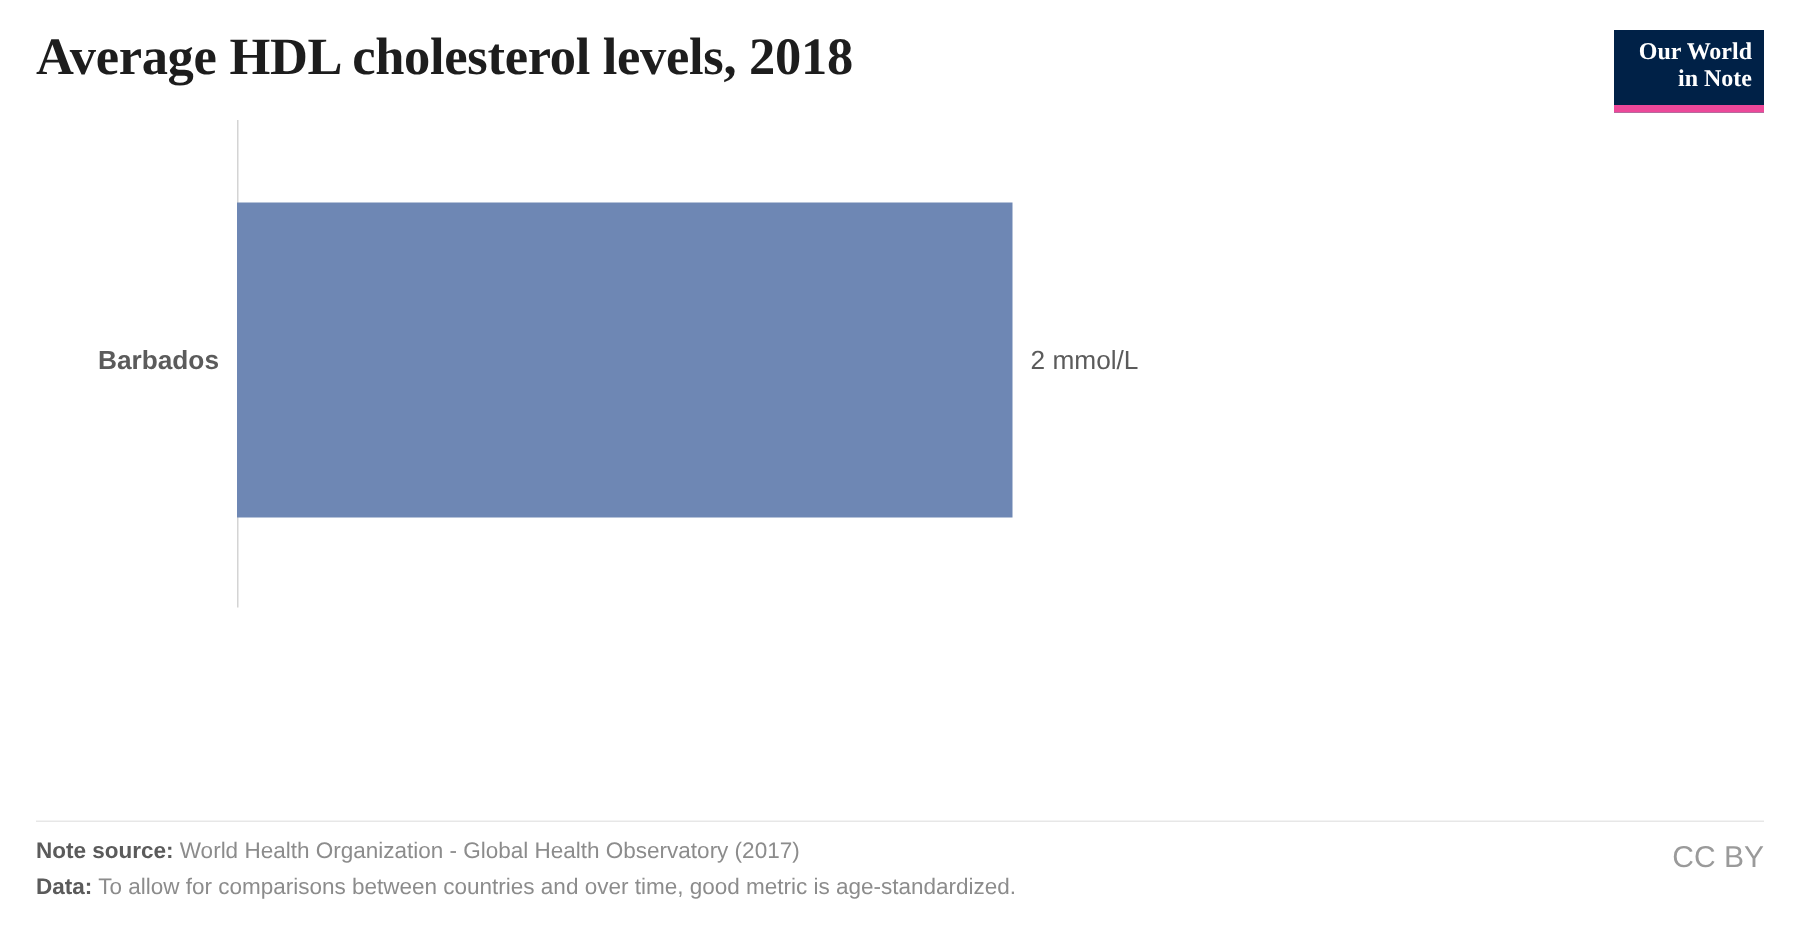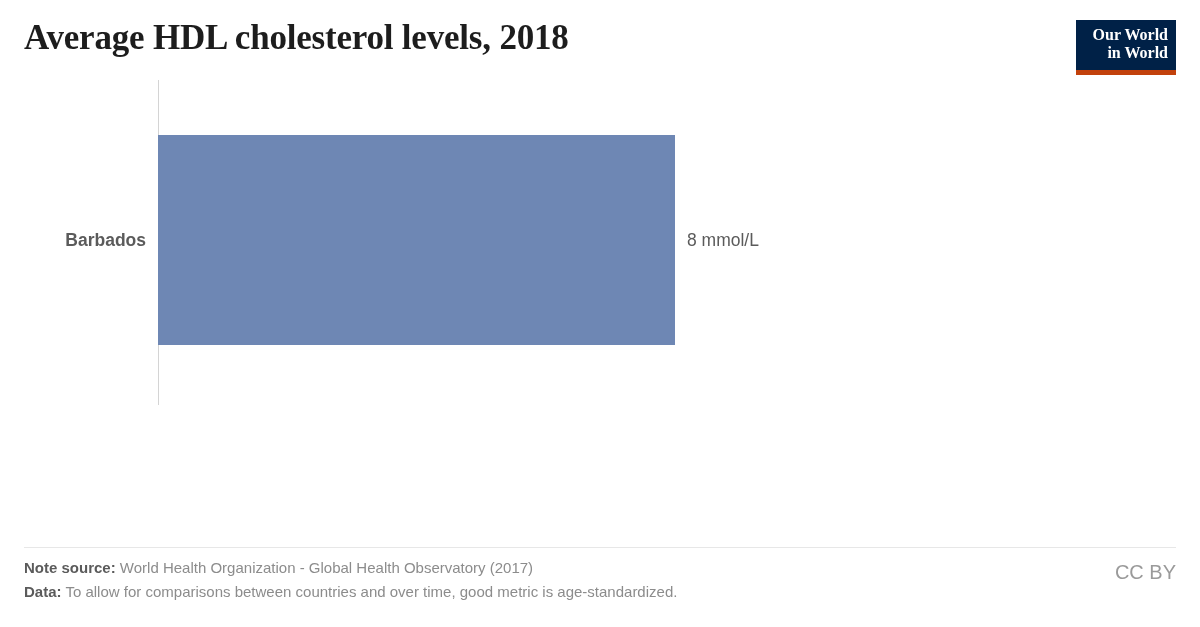--- a/index.html
+++ b/index.html
@@ -53,21 +53,21 @@
     width: 100px;
     background: #002147;
     color: #ffffff;
     font-family: "Liberation Serif", serif;
     font-weight: bold;
     font-size: 16px;
     line-height: 1.12;
     text-align: right;
     padding: 6px 8px 8px 8px;
     box-sizing: border-box;
-    border-bottom: 5px solid #c2410c;
+    border-bottom: 5px solid #ec4899;
   }
   .owid-logo .l1, .owid-logo .l2 { display: block; }
 
   
   .chart-area {
     position: relative;
     margin-top: 22px;
     height: 345px;
   }
   .axis-line {
@@ -153,31 +153,31 @@
 </style>
 </head>
 <body>
 
 <div class="page">
 
   <div class="header">
     <h1 class="chart-title">Average HDL cholesterol levels, 2018</h1>
     <div class="owid-logo">
       <span class="l1">Our World</span>
-      <span class="l2">in World</span>
+      <span class="l2">in Note</span>
     </div>
   </div>
 
   <div class="chart-area">
     <div class="axis-line"></div>
 
     <div class="bar-row">
       <div class="bar-label">Barbados</div>
       <div class="bar" style="width: 517px;"></div>
-      <div class="bar-value" style="left: 651px;">8 mmol/L</div>
+      <div class="bar-value" style="left: 651px;">2 mmol/L</div>
     </div>
   </div>
 
   <div class="footer">
     <hr>
     <div class="footer-line">
       <b>Note source:</b>
       <span class="footer-source-text">World Health Organization - Global Health Observatory (2017)</span>
       <span class="license">CC BY</span>
     </div>

